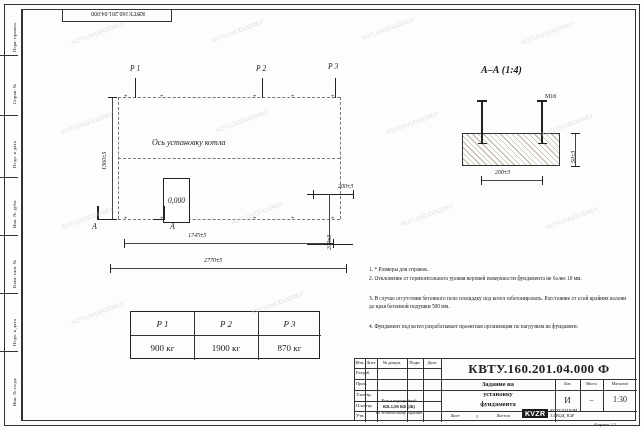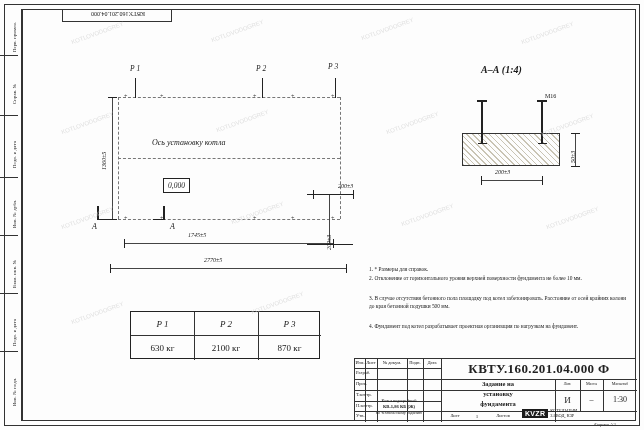--- a/index.html
+++ b/index.html
@@ -22,21 +22,21 @@
   .wm{position:absolute;color:#cfcfcf;font-size:6px;opacity:.65;transform:rotate(-20deg);white-space:nowrap;pointer-events:none;font-family:"Liberation Sans",sans-serif;}
   .titleblock{position:absolute;border:1px solid #333;box-sizing:border-box;}
   .tb-cell{position:absolute;box-sizing:border-box;font-size:4.6px;color:#222;display:flex;align-items:center;justify-content:center;text-align:center;line-height:1.05;}
   .tb-grid-h{position:absolute;height:1px;background:#333;}
   .tb-grid-v{position:absolute;width:1px;background:#333;}
   .tbl{position:absolute;border:1px solid #222;box-sizing:border-box;}
   .tbl .c{position:absolute;box-sizing:border-box;display:flex;align-items:center;justify-content:center;font-size:9px;}
   .note{position:absolute;font-size:5.4px;line-height:1.45;color:#1a1a1a;width:262px;text-align:left;}
   .big{font-size:13px;font-weight:bold;letter-spacing:.4px;}
   .med{font-size:8.5px;font-weight:bold;}
-  .boxed{position:absolute;border:1px solid #222;font-size:7.5px;padding:2px 4px;background:#fff;font-style:italic;}
+  .boxed{position:absolute;border:1px solid #222;font-size:7.5px;padding:17px 4px;background:#fff;font-style:italic;}
   .hatch{position:absolute;background:
      repeating-linear-gradient(45deg,#c9c4b4 0 1px,transparent 1px 4px);
      border:1px solid #333;box-sizing:border-box;}
   .logo{position:absolute;display:flex;align-items:center;}
   .logo-badge{background:#1b1b1b;color:#fff;font-family:"Liberation Sans",sans-serif;font-weight:bold;font-size:7px;padding:1px 3px;letter-spacing:.3px;}
   .logo-txt{font-size:4.4px;margin-left:2px;line-height:1.15;color:#222;}
   .pt{position:absolute;font-size:7.5px;font-style:italic;}
   .plus{position:absolute;font-size:6px;color:#333;}
 </style>
 </head>
@@ -161,22 +161,22 @@
 
   <div class="tbl" style="left:130px;top:311px;width:190px;height:48px;">
     <div class="tb-grid-h" style="left:0;top:23px;width:190px;"></div>
     <div class="tb-grid-v" style="left:63px;top:0;height:48px;"></div>
     <div class="tb-grid-v" style="left:127px;top:0;height:48px;"></div>
 
     <div class="c" style="left:0;top:0;width:63px;height:23px;font-style:italic;">Р 1</div>
     <div class="c" style="left:63px;top:0;width:64px;height:23px;font-style:italic;">Р 2</div>
     <div class="c" style="left:127px;top:0;width:63px;height:23px;font-style:italic;">Р 3</div>
 
-    <div class="c" style="left:0;top:23px;width:63px;height:25px;">630 кг</div>
-    <div class="c" style="left:63px;top:23px;width:64px;height:25px;">2100 кг</div>
+    <div class="c" style="left:0;top:23px;width:63px;height:25px;">900 кг</div>
+    <div class="c" style="left:63px;top:23px;width:64px;height:25px;">1900 кг</div>
     <div class="c" style="left:127px;top:23px;width:63px;height:25px;text-align:right;">870 кг</div>
   </div>
 
   <div class="note" style="left:369px;top:266px;">1. * Размеры для справок.</div>
   <div class="note" style="left:369px;top:275px;">2. Отклонение от горизонтального уровня верхней поверхности фундамента не более 10 мм.</div>
   <div class="note" style="left:369px;top:295px;">3. В случае отсутствия бетонного пола площадку под котел забетонировать. Расстояние от осей крайних колонн до края бетонной подушки 500 мм.</div>
   <div class="note" style="left:369px;top:323px;">4. Фундамент под котел разрабатывает проектная организация по нагрузкам на фундамент.</div>
 
   <div class="titleblock" style="left:354px;top:358px;width:282px;height:63px;">
 

